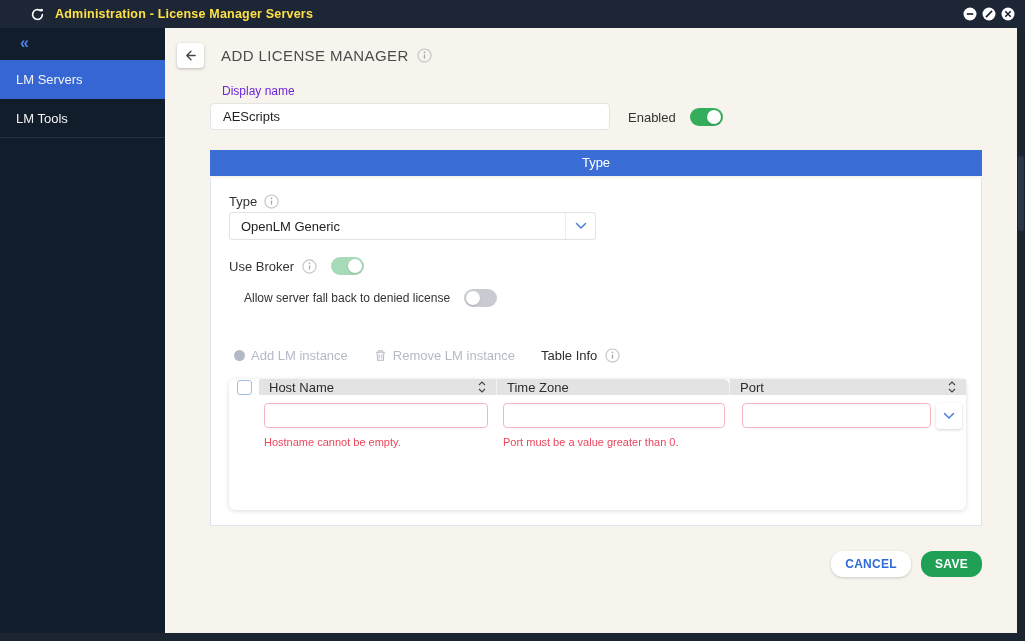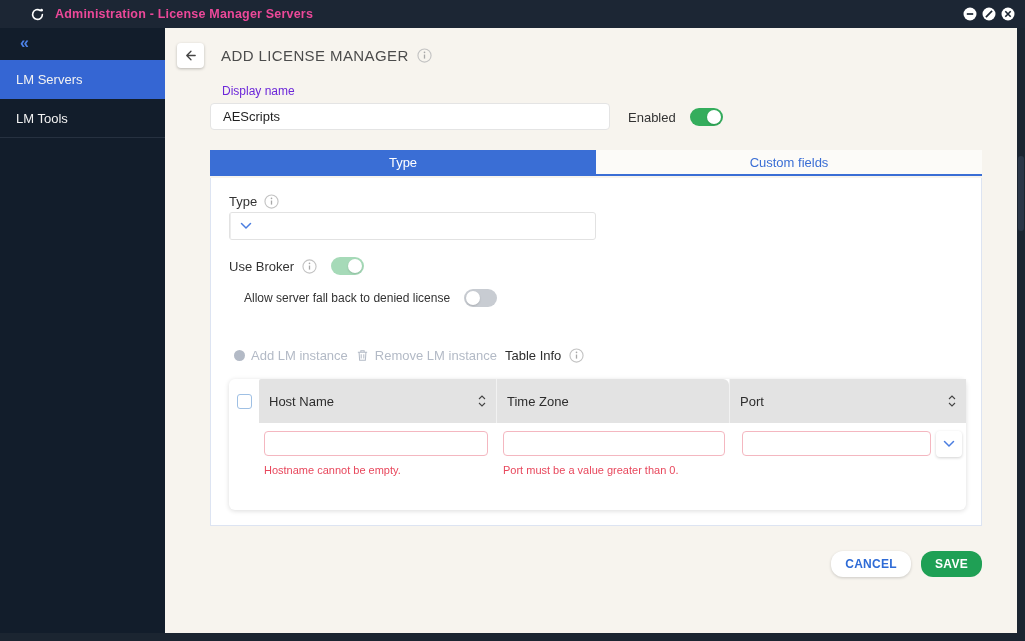--- a/index.html
+++ b/index.html
@@ -2,21 +2,21 @@
 <html><head>
 <meta charset="utf-8">
 <style>
   * { margin:0; padding:0; box-sizing:border-box; }
   html,body { width:1025px; height:641px; }
   body { font-family:"Liberation Sans","DejaVu Sans",sans-serif; position:relative; background:#1b2531; overflow:hidden; }
 
   
   .titlebar { position:absolute; left:0; top:0; width:1025px; height:28px; background:#1c2634; display:flex; align-items:center; }
   .titlebar-logo { margin-left:30px; width:15px; height:15px; display:inline-flex; }
-  .titlebar-title { color:#ec4899; font-size:12.5px; font-weight:bold; margin-left:10px; letter-spacing:.2px; }
+  .titlebar-title { color:#fde047; font-size:12.5px; font-weight:bold; margin-left:10px; letter-spacing:.2px; }
   .win-controls { position:absolute; right:10px; top:7px; display:flex; gap:5px; }
   .win-btn { width:14px; height:14px; border:0; background:transparent; padding:0; cursor:pointer; display:inline-flex; }
 
   .bottom-frame { position:absolute; left:0; top:633px; width:1025px; height:8px; background:#1b2531; }
   .right-frame { position:absolute; left:1017px; top:28px; width:8px; height:605px; background:#1b2531; }
   .scroll-thumb { position:absolute; left:1px; top:128px; width:6px; height:75px; border-radius:3px; background:#2b3748; }
 
   
   .sidebar { position:absolute; left:0; top:28px; width:165px; height:605px; background:#121d2b; }
   .sidebar-collapse { position:absolute; left:20px; top:6px; color:#4d82e8; font-size:16px; font-weight:bold; cursor:pointer; }
@@ -55,29 +55,29 @@
   .panel { position:absolute; left:45px; top:150px; width:772px; height:348px; background:#fff; border:1px solid #dde4f2; border-top:none; }
   .type-label-row { position:absolute; left:18px; top:16px; display:flex; align-items:center; gap:7px; font-size:13px; color:#333; }
   .select { position:absolute; left:18px; top:34px; width:367px; height:28px; background:#fff; border:1px solid #e2e2e2; border-radius:3px; display:flex; align-items:center; cursor:pointer; }
   .select-value { flex:1; padding-left:11px; font-size:13px; color:#222; }
   .select-caret { width:30px; height:100%; border-left:1px solid #ededed; display:flex; align-items:center; justify-content:center; }
 
   .broker-row { position:absolute; left:18px; top:79px; display:flex; align-items:center; gap:8px; font-size:13px; color:#333; }
   .broker-row .toggle { margin-left:6px; }
   .fallback-row { position:absolute; left:33px; top:111px; display:flex; align-items:center; gap:14px; font-size:12px; color:#333; }
 
-  .table-toolbar { position:absolute; left:23px; top:170px; display:flex; align-items:center; gap:8px; }
+  .table-toolbar { position:absolute; left:23px; top:170px; display:flex; align-items:center; gap:26px; }
   .tool-btn { display:inline-flex; align-items:center; gap:6px; background:transparent; border:0; font-size:13px; font-family:inherit; cursor:pointer; }
   .tool-btn.disabled { color:#b3bac6; }
   .tool-btn.dark { color:#2e2e2e; }
   .add-dot { width:11px; height:11px; border-radius:50%; background:#b3bac6; display:inline-block; }
 
   
   .table-card { position:absolute; left:18px; top:201px; width:737px; height:131px; background:#fff; border-radius:6px; box-shadow:0 1px 5px rgba(0,0,0,.14); }
-  .thead { display:flex; height:44px; }
+  .thead { display:flex; height:16px; }
   .cb-col { width:30px; display:flex; align-items:center; justify-content:center; }
   .checkbox { width:15px; height:15px; border:1px solid #9fc0e4; border-radius:3px; background:#fff; cursor:pointer; }
   .th { background:#e3e3e3; display:flex; align-items:center; justify-content:space-between; padding:0 10px; font-size:13px; color:#2d2d2d; cursor:pointer; }
   .th + .th { border-left:1px solid #f2f2f2; }
   .th-host { width:237px; border-top-left-radius:2px; }
   .th-port { width:237px; }
   .th-tz { width:233px; border-top-right-radius:6px; }
 
   .trow { position:relative; height:99px; }
   .cell-input { position:absolute; top:8px; height:25px; border:1px solid #f4b7c0; border-radius:4px; background:#fff; padding:0 8px; font-size:13px; font-family:inherit; color:#222; }
@@ -164,39 +164,37 @@
     <span class="enabled-label">Enabled</span>
     <span class="toggle on">
         <span class="knob"></span>
       </span>
   </div>
 
   <div class="tabs">
     <div class="tab active">
       <span>Type</span>
     </div>
-    <div class="tab">
-      <span>Custom fields</span>
-    </div>
   </div>
 
   <section class="panel">
 
     <div class="type-label-row">
       <span>Type</span>
       <span class="info-icon" style="margin-left:0">
         <svg viewBox="0 0 16 16" width="15" height="15">
             <circle cx="8" cy="8" r="7" stroke="#c3c3c3" stroke-width="1.2" fill="none"></circle>
             <line x1="8" y1="7" x2="8" y2="11.3" stroke="#a8a8a8" stroke-width="1.4"></line>
             <circle cx="8" cy="4.6" r=".9" fill="#a8a8a8"></circle>
           </svg>
       </span>
     </div>
 
     <div class="select">
+      <span class="select-value">OpenLM Generic</span>
       <span class="select-caret">
         <svg viewBox="0 0 12 8" width="12" height="8">
             <path d="M1.5 1.5 L6 6 L10.5 1.5" stroke="#4a7de0" stroke-width="1.5" fill="none" stroke-linecap="round"></path>
           </svg>
       </span>
     </div>
 
     <div class="broker-row">
       <span>Use Broker</span>
       <span class="info-icon" style="margin-left:0">

